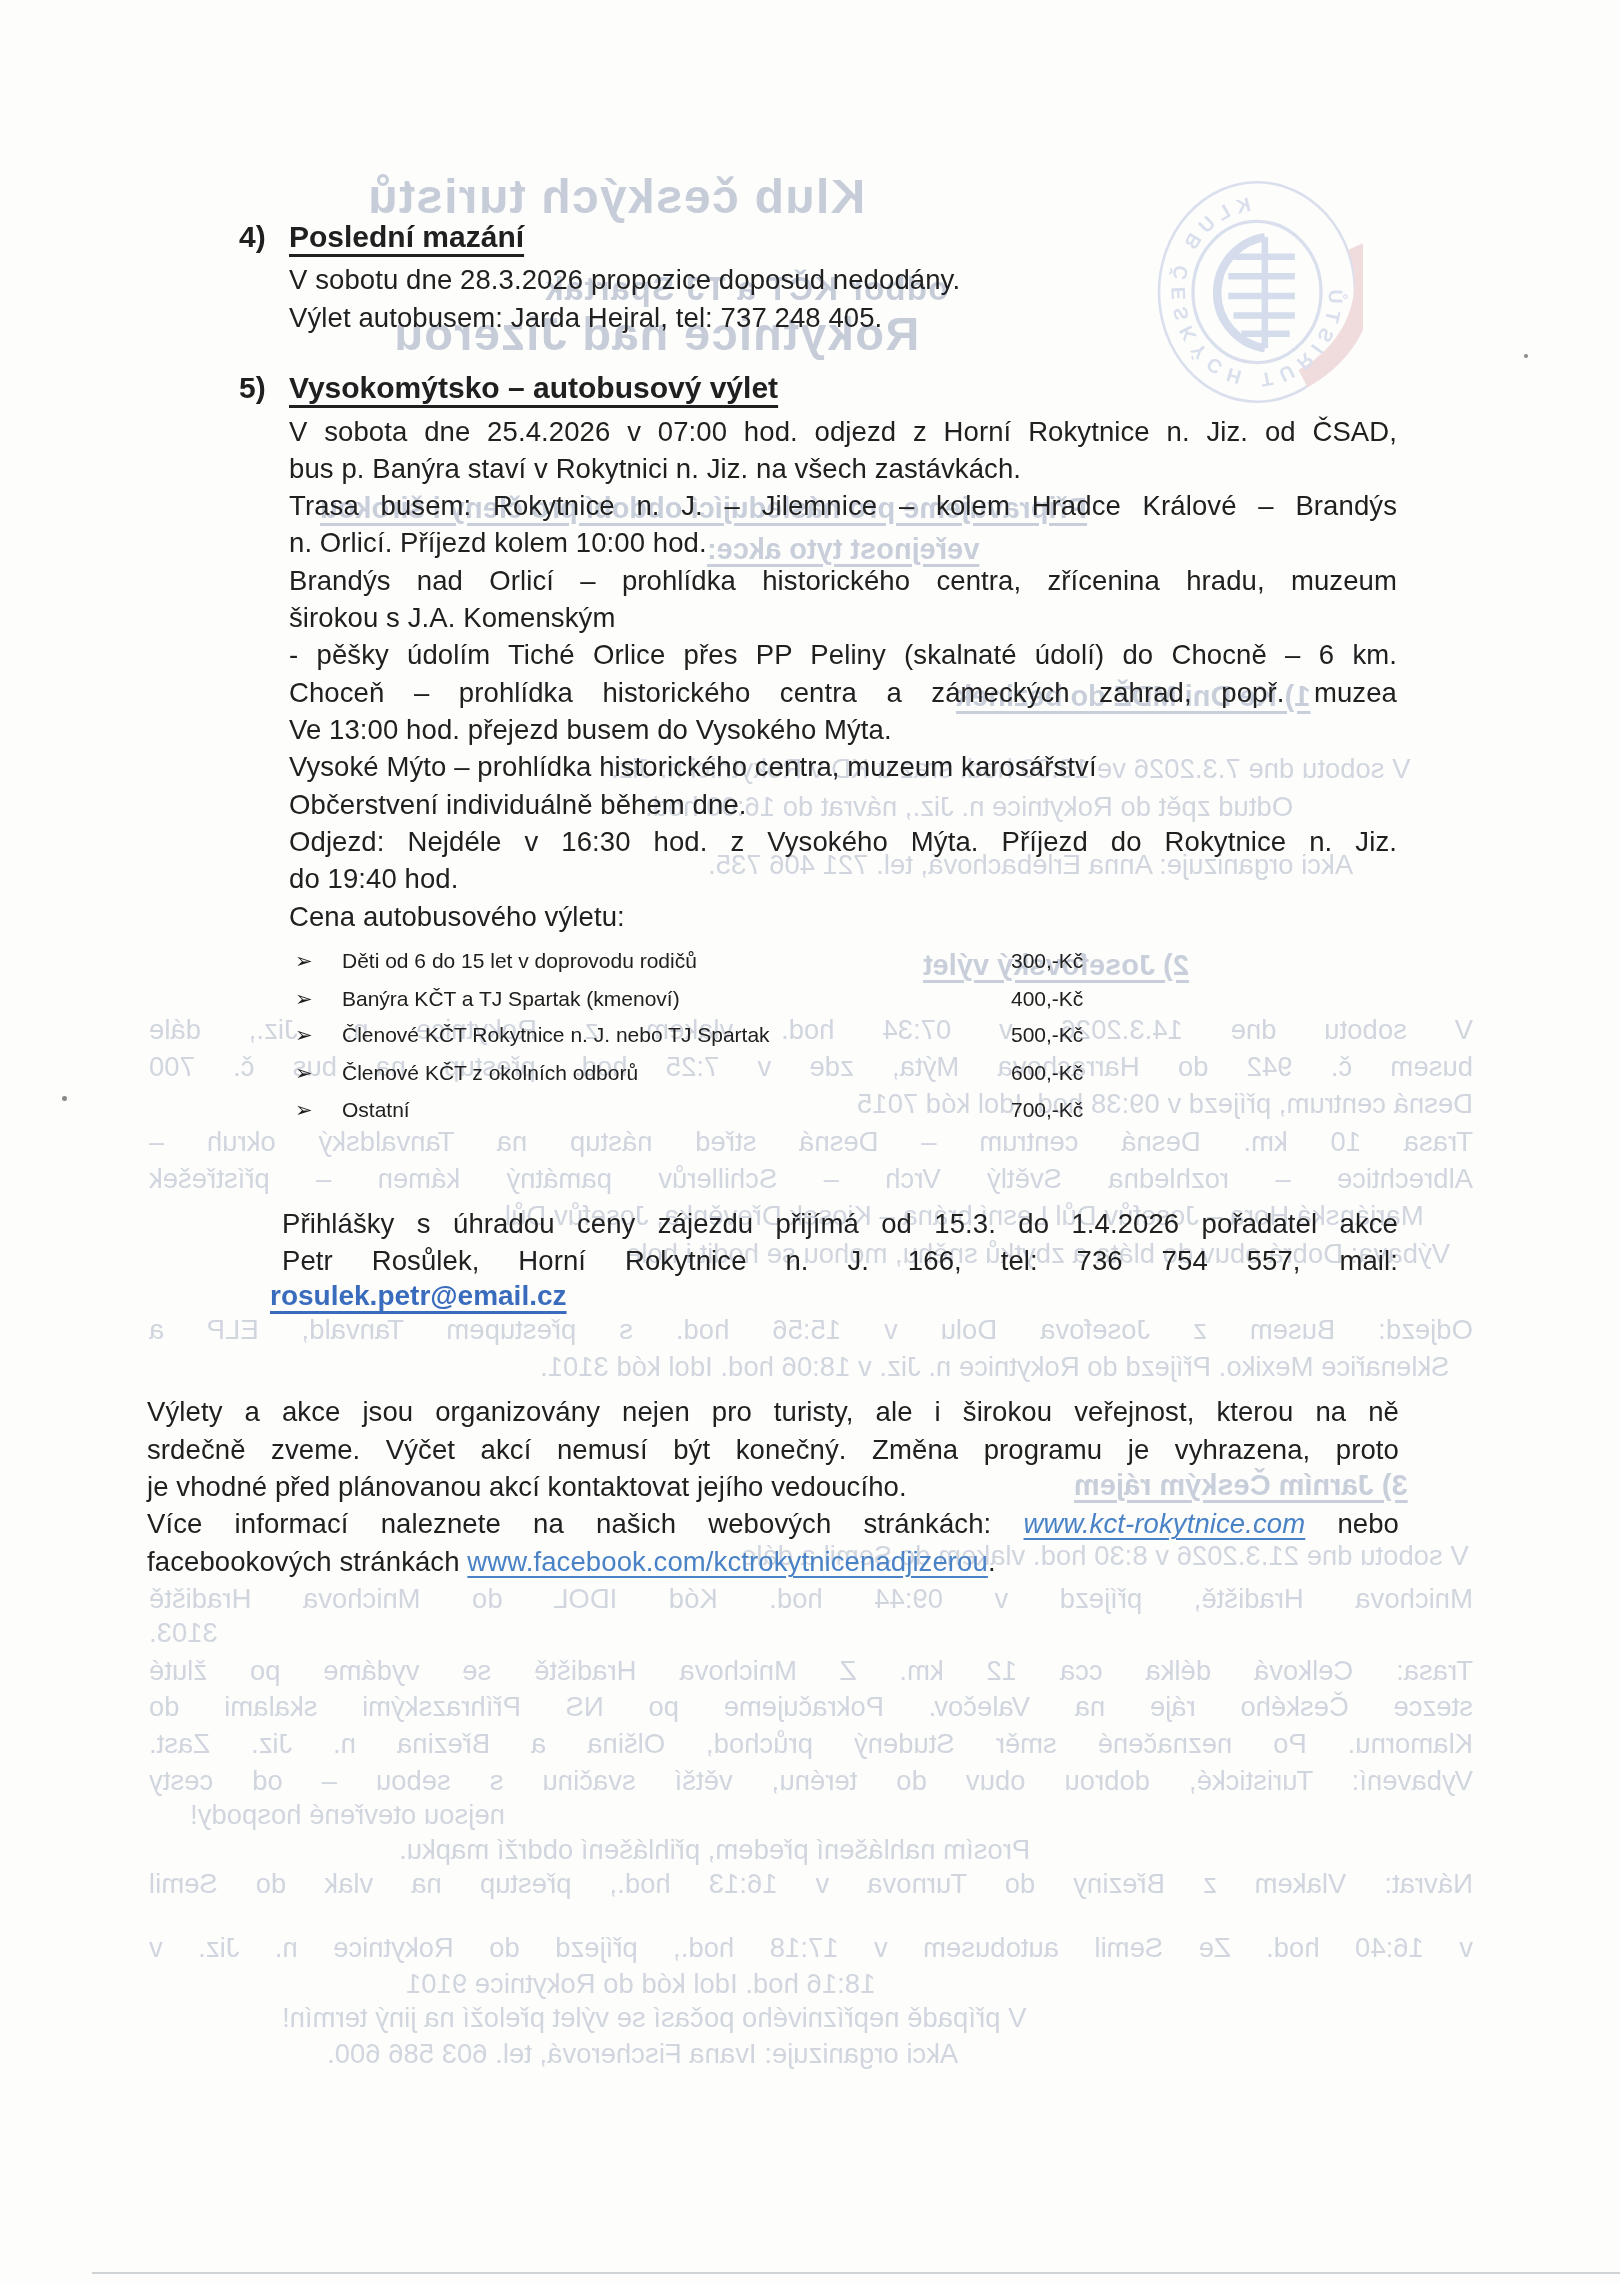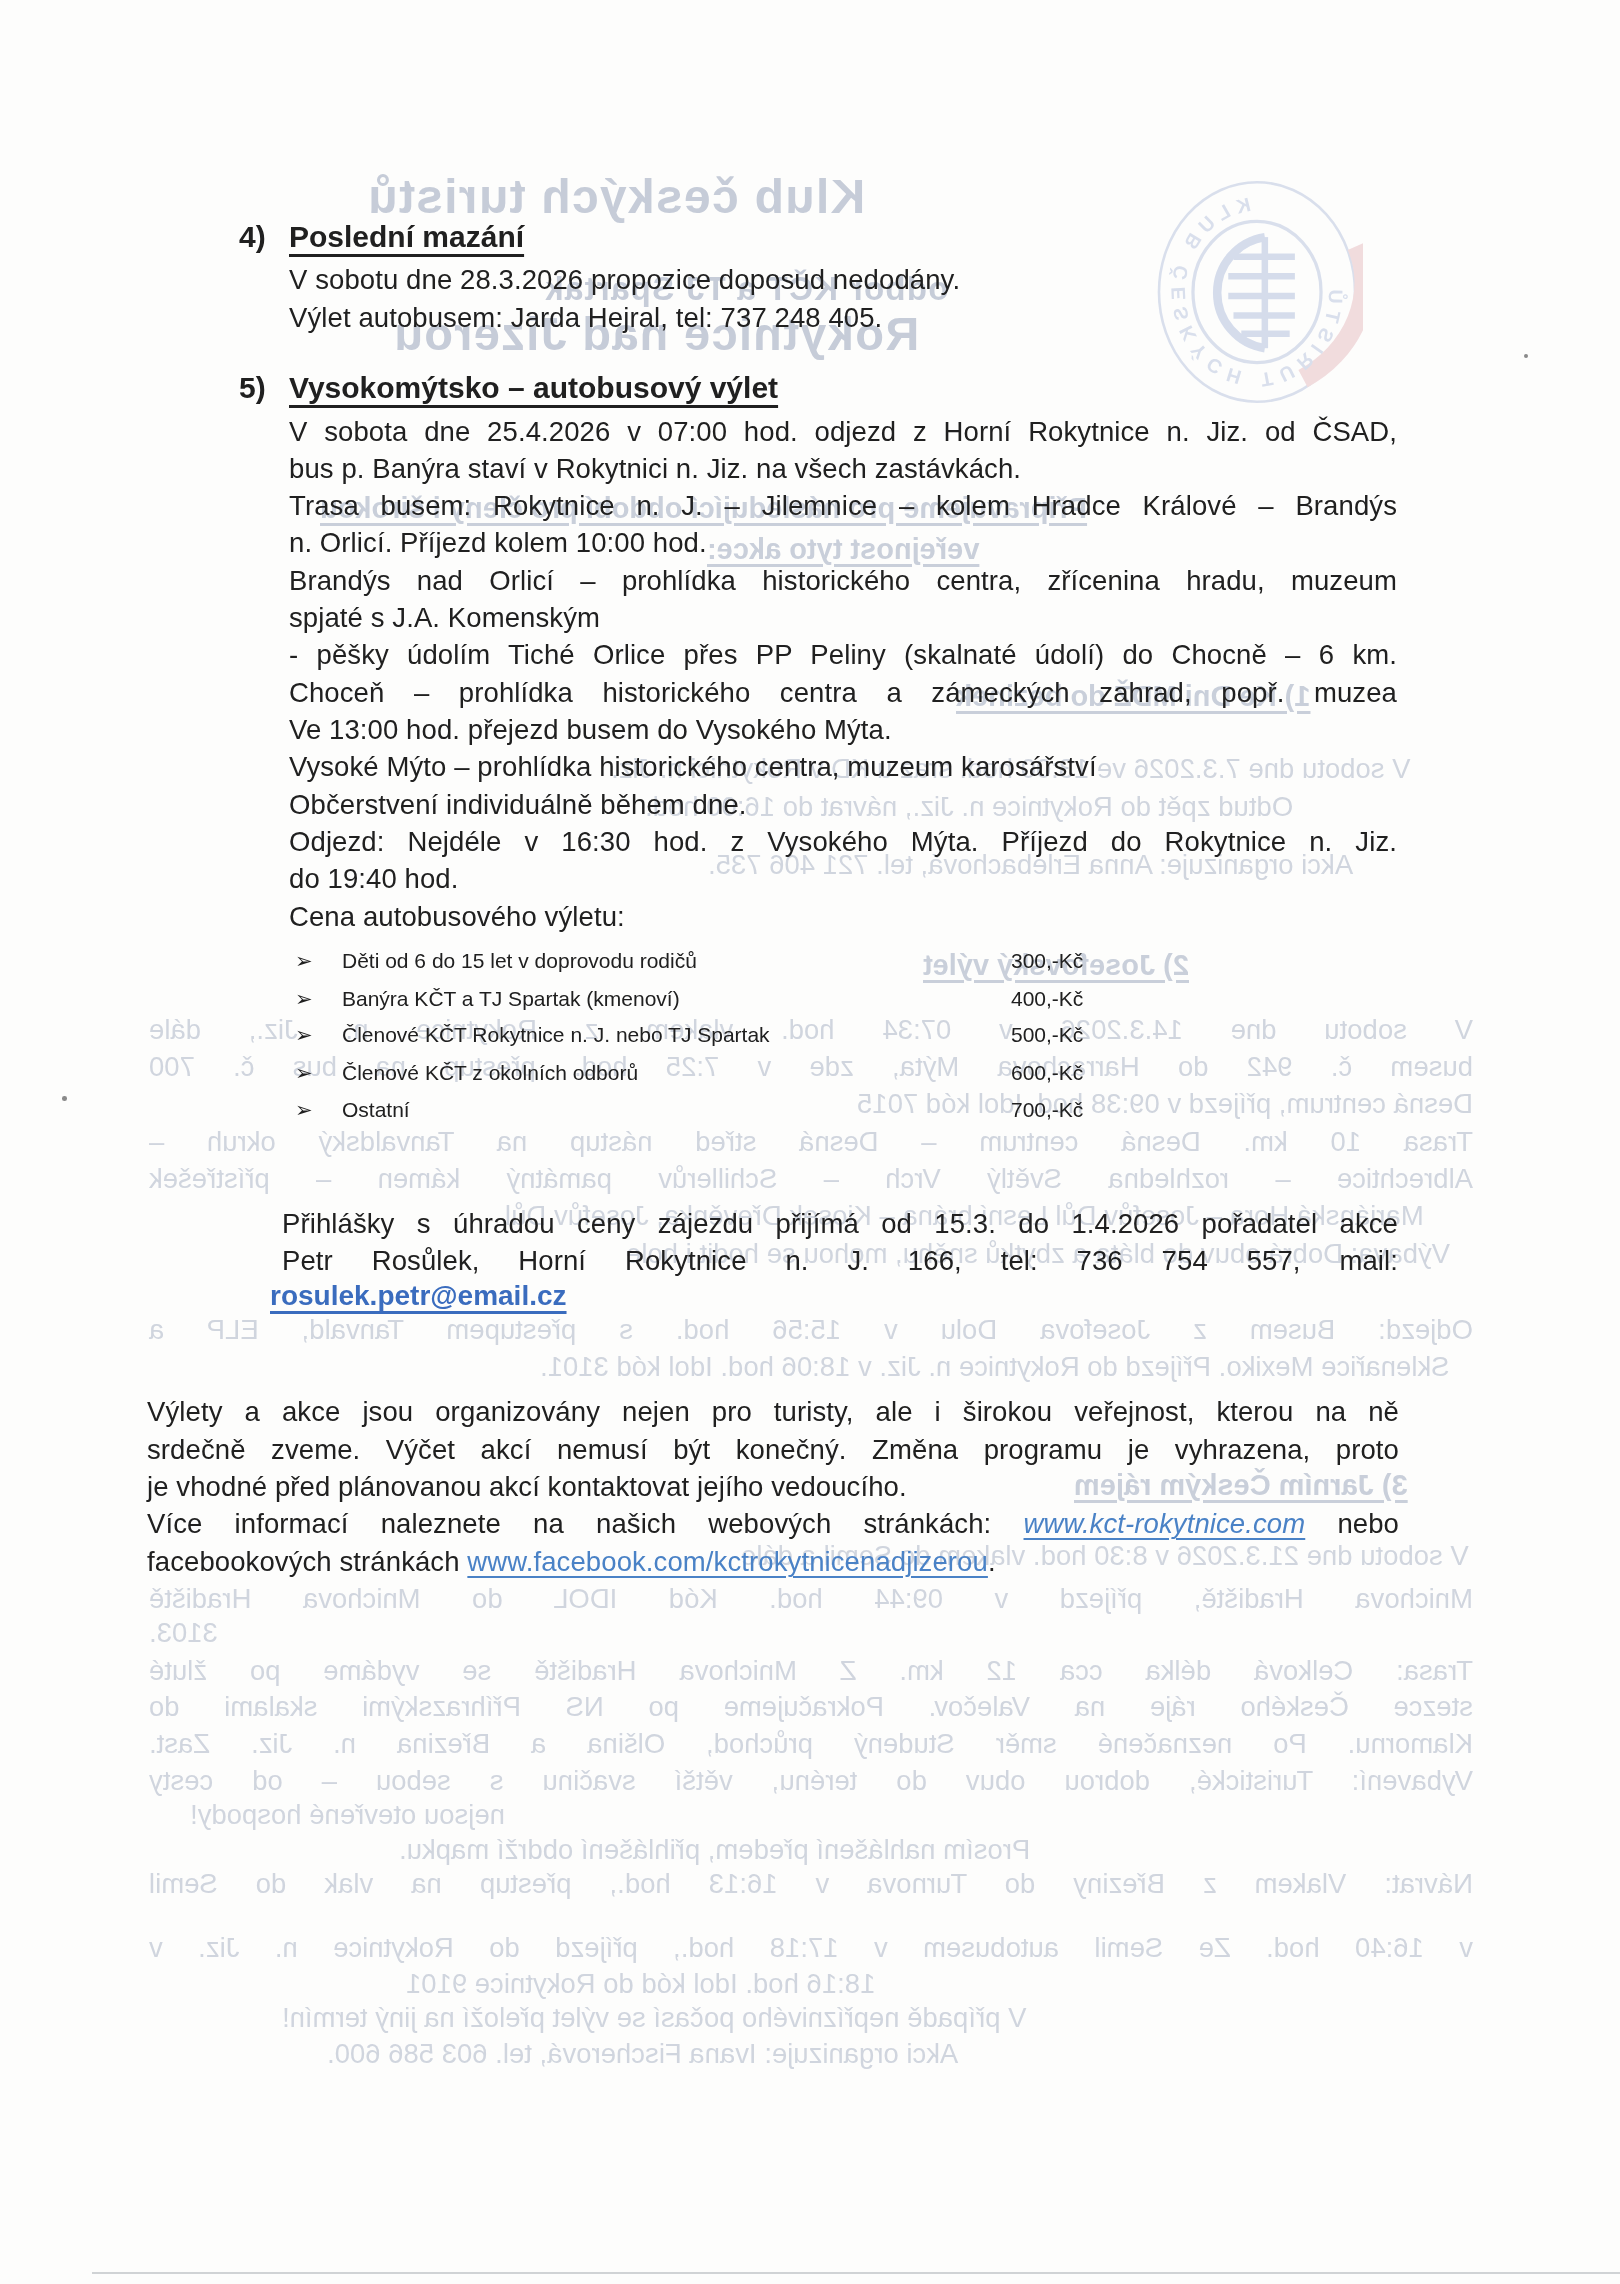--- a/index.html
+++ b/index.html
@@ -98,21 +98,21 @@
   <div class="sec-h" style="top:220px"><span class="num">4)</span><span class="title">Poslední mazání</span></div>
   <div class="ln" style="top:263px">V sobotu dne 28.3.2026 propozice doposud nedodány.</div>
   <div class="ln" style="top:301px"><span>Výlet autobusem: </span><span class="i">Jarda Hejral, tel: 737 248 405.</span></div>
 
   <div class="sec-h" style="top:371px"><span class="num">5)</span><span class="title">Vysokomýtsko – autobusový výlet</span></div>
   <div class="ln j" style="top:415px">V sobota dne 25.4.2026 v 07:00 hod. odjezd z Horní Rokytnice n. Jiz. od ČSAD,</div>
   <div class="ln" style="top:452px">bus p. Banýra staví v Rokytnici n. Jiz. na všech zastávkách.</div>
   <div class="ln j" style="top:489px"><span class="b">Trasa busem</span><span>: Rokytnice n. J. – Jilemnice – kolem Hradce Králové – Brandýs</span></div>
   <div class="ln" style="top:526px">n. Orlicí. Příjezd kolem 10:00 hod.</div>
   <div class="ln j" style="top:564px"><span class="b">Brandýs nad Orlicí</span><span> – prohlídka historického centra, zřícenina hradu, muzeum</span></div>
-  <div class="ln" style="top:601px">spjaté s J.A. Komenským</div>
+  <div class="ln" style="top:601px">širokou s J.A. Komenským</div>
   <div class="ln j" style="top:638px">- pěšky údolím Tiché Orlice přes PP Peliny (skalnaté údolí) do Chocně – 6 km.</div>
   <div class="ln j" style="top:676px"><span class="b">Choceň</span><span> – prohlídka historického centra a zámeckých zahrad, popř. muzea</span></div>
   <div class="ln" style="top:713px">Ve 13:00 hod. přejezd busem do Vysokého Mýta.</div>
   <div class="ln" style="top:750px"><span class="b">Vysoké Mýto</span><span> – prohlídka historického centra, muzeum karosářství</span></div>
   <div class="ln" style="top:788px">Občerstvení individuálně během dne.</div>
   <div class="ln j" style="top:825px"><span class="b">Odjezd:</span><span> Nejdéle v 16:30 hod. z Vysokého Mýta. Příjezd do Rokytnice n. Jiz.</span></div>
   <div class="ln" style="top:862px">do 19:40 hod.</div>
   <div class="ln b" style="top:900px">Cena autobusového výletu:</div>
 
   <div class="row" style="top:949px"><span class="blt">➢</span><span>Děti od 6 do 15 let v doprovodu rodičů</span><span class="price">300,-Kč</span></div>

